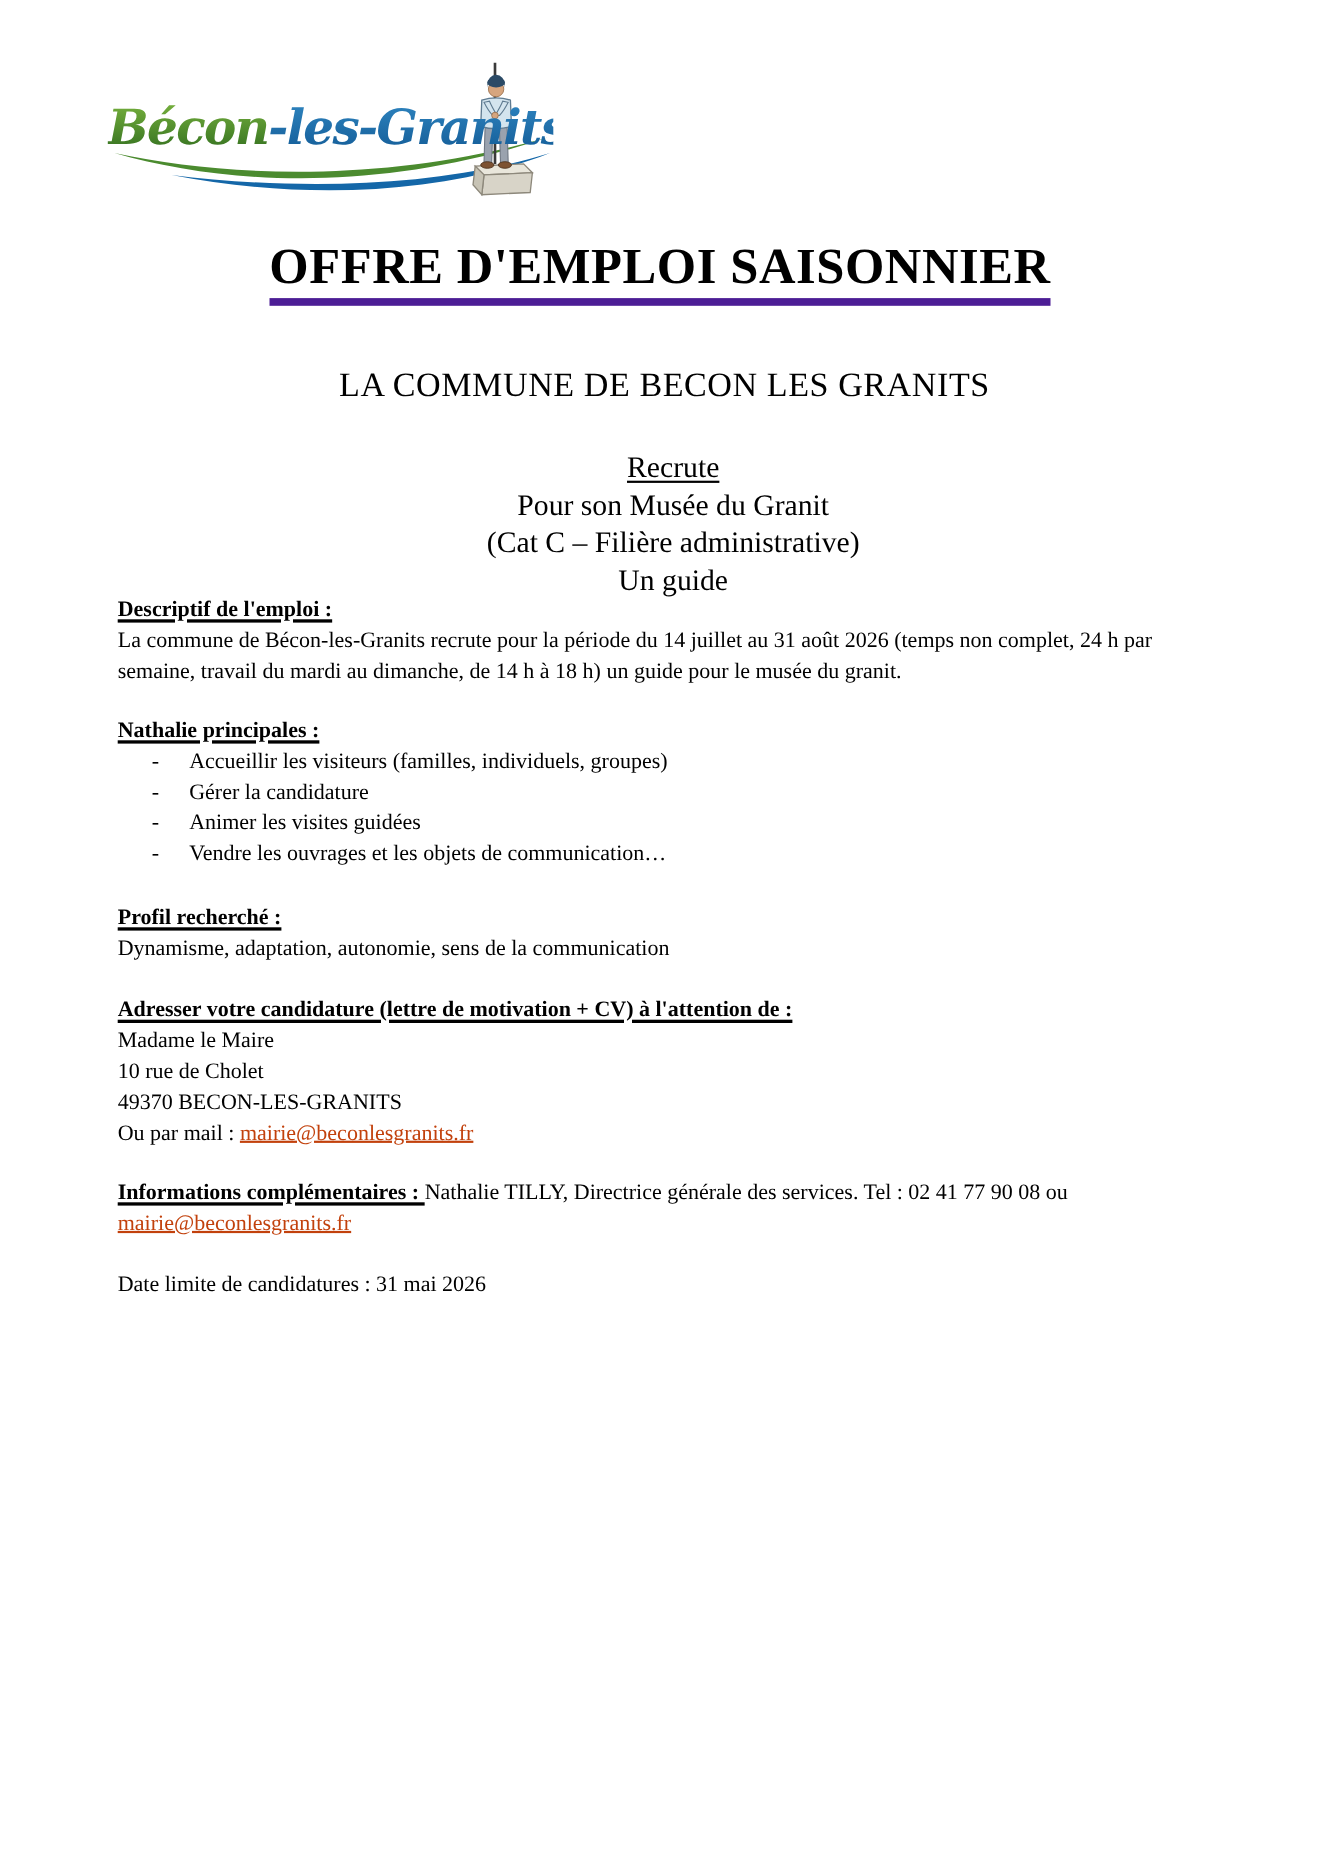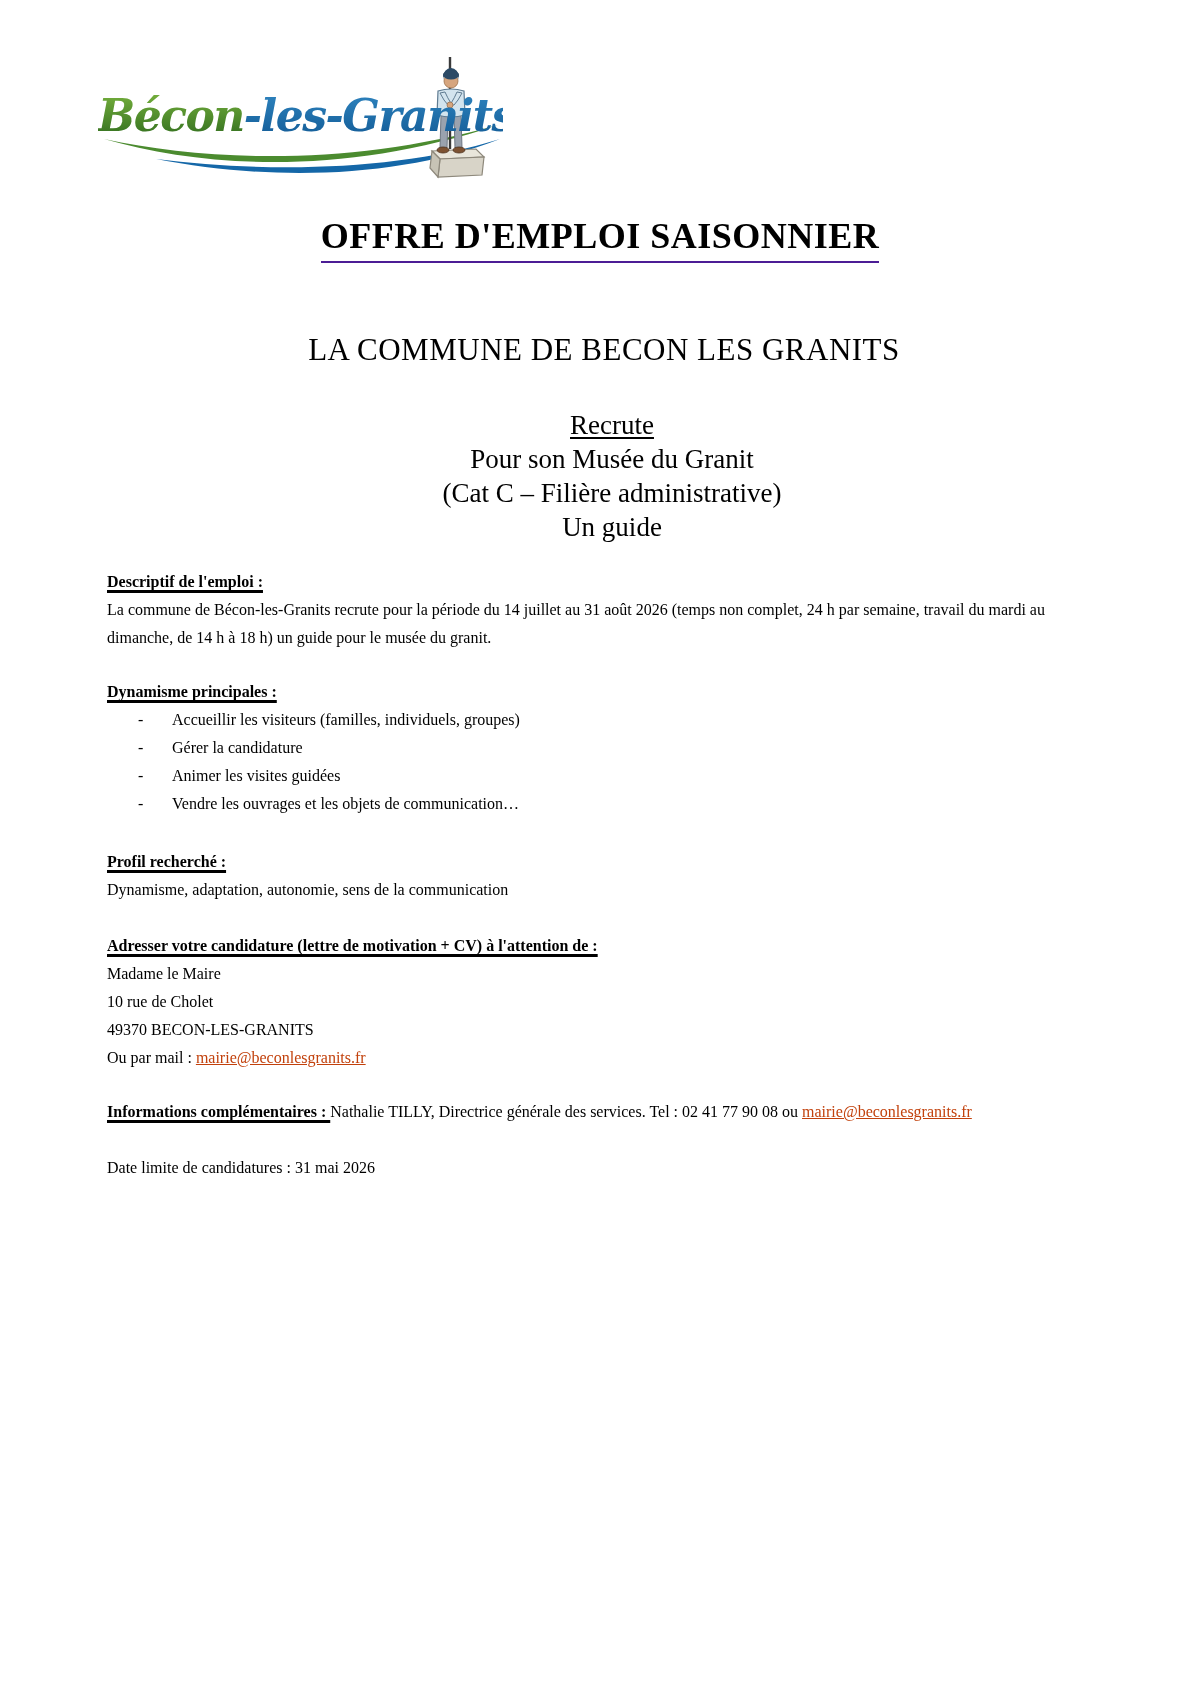--- a/index.html
+++ b/index.html
@@ -6,30 +6,30 @@
   .page{
     width:1200px;height:1698px;background:#ffffff;color:#000;
     font-family:"Liberation Serif","DejaVu Serif",serif;
     position:relative;overflow:hidden;
   }
   
   .logo-wrap{position:absolute;left:98px;top:55px;width:405px;height:124px;}
   
   .title-row{position:absolute;left:0;top:218px;width:1200px;text-align:center;}
   .doc-title{
-    display:inline-block;font-size:36px;font-weight:bold;letter-spacing:0.5px;
-    border-bottom:2px solid #4c1d95;padding-bottom:5px;line-height:1.05;
+    display:inline-block;font-size:46px;font-weight:bold;letter-spacing:0.5px;
+    border-bottom:7px solid #4c1d95;padding-bottom:5px;line-height:1.05;
   }
   .subtitle-row{position:absolute;left:4px;top:332px;width:1200px;text-align:center;}
   .doc-subtitle{font-size:31px;font-weight:normal;letter-spacing:0.5px;}
   .intro-block{position:absolute;left:12px;top:408px;width:1200px;text-align:center;
     font-size:27px;line-height:34px;}
   .u{text-decoration:underline;text-underline-offset:3px;}
   
-  .body-col{position:absolute;left:107px;top:568px;width:990px;font-size:16px;line-height:28px;}
+  .body-col{position:absolute;left:107px;top:540px;width:990px;font-size:20px;line-height:28px;}
   .section{margin:0;}
   .sec-heading{
     font-weight:bold;text-decoration:underline;
     text-decoration-thickness:2.5px;text-underline-offset:3px;
   }
   .gap-26{margin-top:26px;} .gap-28{margin-top:28px;} .gap-30{margin-top:30px;}
   .para{margin:0;}
   .bullet{display:flex;}
   .bullet .dash{flex:0 0 34px;margin-left:31px;}
   .bullet .btxt{flex:1;}
@@ -109,21 +109,21 @@
   </div>
 
   <div class="body-col">
 
     <div class="section">
       <div class="sec-heading">Descriptif de l'emploi :</div>
       <p class="para">La commune de Bécon-les-Granits recrute pour la période du 14 juillet au 31 août 2026 (temps non complet, 24 h par semaine, travail du mardi au dimanche, de 14 h à 18 h) un guide pour le musée du granit.</p>
     </div>
 
     <div class="section gap-26">
-      <div class="sec-heading">Dynamisme principales :</div>
+      <div class="sec-heading">Nathalie principales :</div>
       <div class="bullet">
         <span class="dash">-</span>
         <span class="btxt">Accueillir les visiteurs (familles, individuels, groupes)</span>
       </div>
       <div class="bullet">
         <span class="dash">-</span>
         <span class="btxt">Gérer la candidature</span>
       </div>
       <div class="bullet">
         <span class="dash">-</span>

